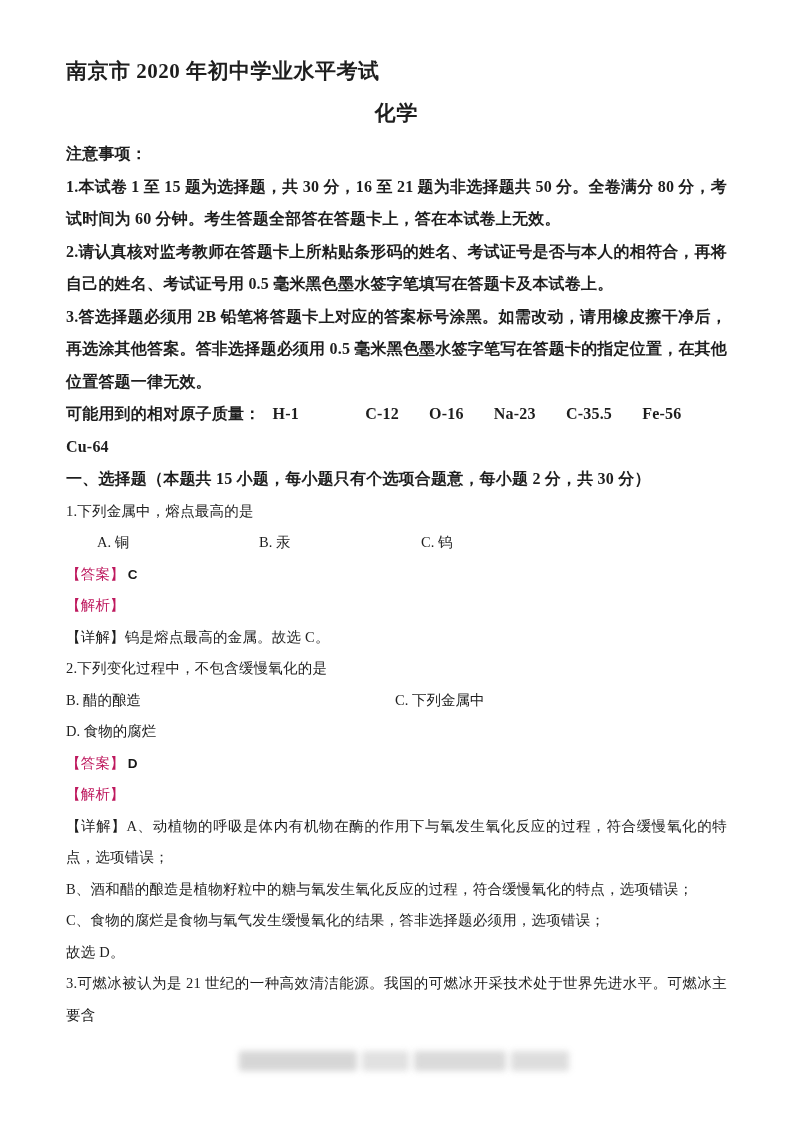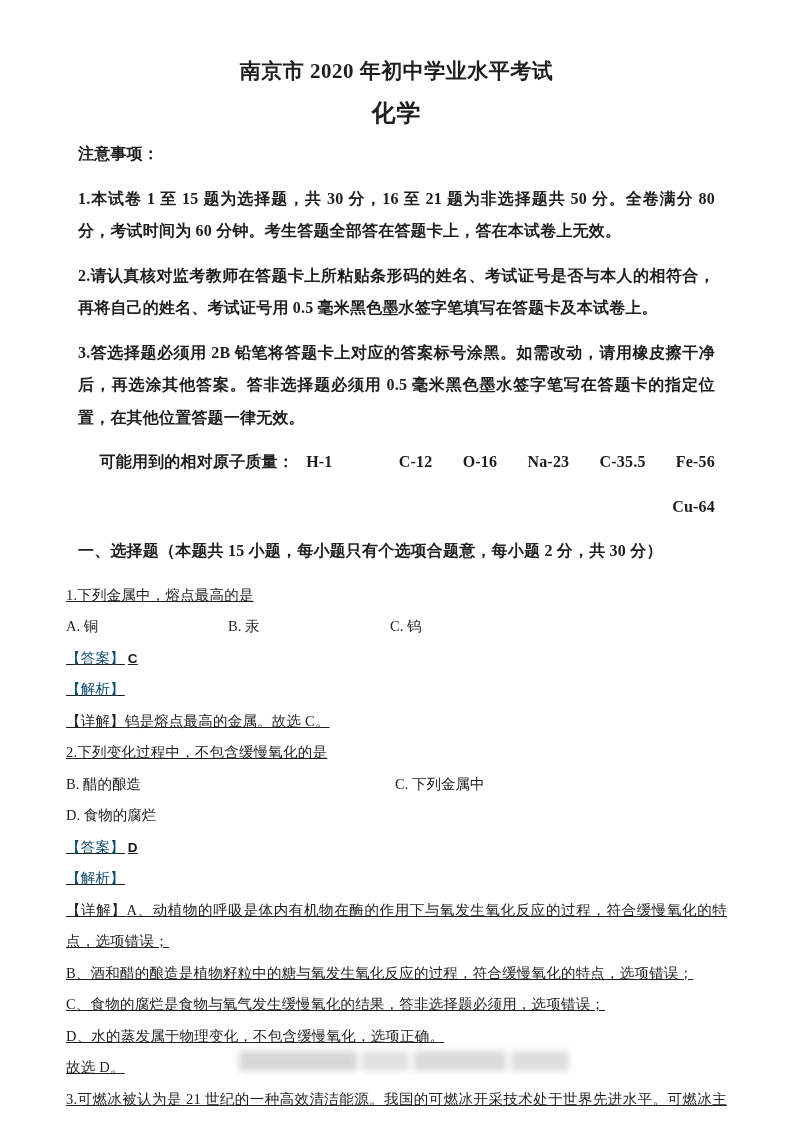--- a/index.html
+++ b/index.html
@@ -14,79 +14,78 @@
     margin: 0 auto;
     background: #ffffff;
     box-sizing: border-box;
     padding: 58px 66px 0 66px;
     font-family: "Liberation Serif", "DejaVu Serif", serif;
     color: #1e1e1e;
     overflow: hidden;
   }
   .title {
     margin: 0;
-    text-align: center;
     font-size: 21px;
     font-weight: 700;
     line-height: 26px;
     letter-spacing: 0.5px;
   }
   .subtitle {
     margin: 17px 0 13px 0;
     text-align: center;
-    font-size: 24px;
+    font-size: 21px;
     font-weight: 700;
     line-height: 24px;
     letter-spacing: 1px;
   }
   .notice p {
-    margin: 12px;
+    margin: 0;
     font-size: 16px;
     font-weight: 700;
     line-height: 32.5px;
     text-align: justify;
     letter-spacing: 0.2px;
   }
   .notice .masses {
-    text-align: right;
+    text-align: left;
   }
   .masses .gap-first  { margin-left: 8px; }
   .masses .gap-wide   { margin-left: 62px; }
   .masses .gap-mid    { margin-left: 26px; }
   .section-heading {
     margin: 0;
     font-size: 16px;
     font-weight: 700;
     line-height: 32.5px;
     letter-spacing: 0.2px;
   }
   .qa p {
     margin: 0;
     font-size: 14.5px;
     font-weight: 400;
     line-height: 31.5px;
     text-align: justify;
     letter-spacing: 0.2px;
-    text-decoration: underline;
   }
   .opts4 {
     display: grid;
     grid-template-columns: 162px 162px 160px 1fr;
+    margin-left: 31px;
   }
   .opts2 {
     display: grid;
     grid-template-columns: 329px 1fr;
   }
   .opts4 span, .opts2 span {
     font-size: 14.5px;
     line-height: 31.5px;
     white-space: nowrap;
   }
   .blue-label {
-    color: #0c4a6e;
+    color: #be185d;
   }
   .ans-letter {
     font-family: "Liberation Sans", "DejaVu Sans", sans-serif;
     font-size: 13.5px;
     font-weight: 600;
     margin-left: 3px;
     color: #161616;
   }
   .watermark {
     position: absolute;
@@ -153,21 +152,20 @@
       <div class="opts2">
         <span>B.  醋的酿造</span>
         <span>C.  下列金属中</span>
         <span>D.  食物的腐烂</span>
       </div>
       <p><span class="blue-label">【答案】</span><span class="ans-letter">D</span></p>
       <p><span class="blue-label">【解析】</span></p>
       <p><span>【详解】</span><span>A、动植物的呼吸是体内有机物在酶的作用下与氧发生氧化反应的过程，符合缓慢氧化的特点，选项错误；</span></p>
       <p>B、酒和醋的酿造是植物籽粒中的糖与氧发生氧化反应的过程，符合缓慢氧化的特点，选项错误；</p>
       <p>C、食物的腐烂是食物与氧气发生缓慢氧化的结果，答非选择题必须用，选项错误；</p>
-      <p>D、水的蒸发属于物理变化，不包含缓慢氧化，选项正确。</p>
       <p>故选 D。</p>
     </div>
 
     <p>3.可燃冰被认为是 21 世纪的一种高效清洁能源。我国的可燃冰开采技术处于世界先进水平。可燃冰主要含</p>
   </div>
 
   <div class="watermark">
     <div class="seg seg1"></div>
     <div class="seg seg2"></div>
     <div class="seg seg3"></div>

